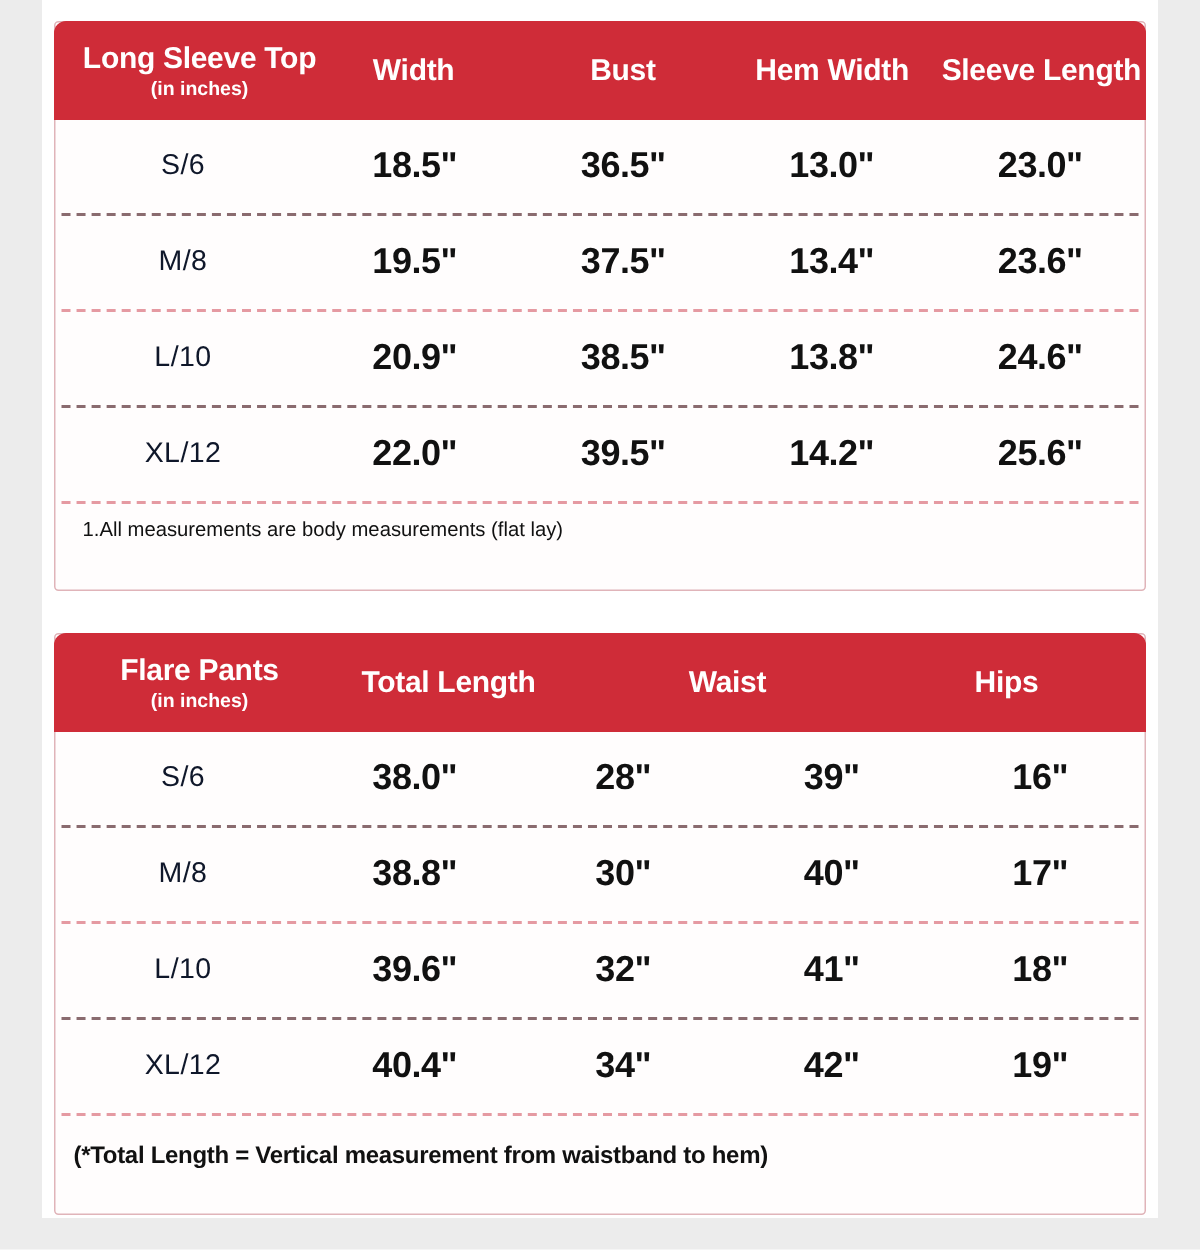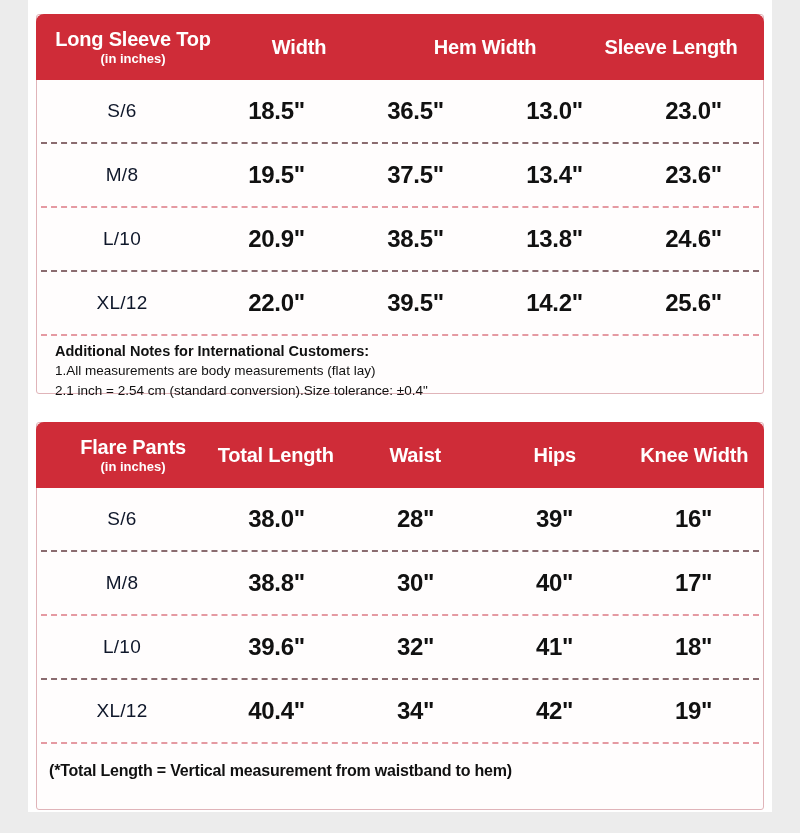--- a/index.html
+++ b/index.html
@@ -150,20 +150,21 @@
 
   <div class="chart-card card-top">
 
     <div class="header-bar">
       <div class="header-row">
         <div class="hdr-title-cell">
           <div class="hdr-title">Long Sleeve Top</div>
           <div class="hdr-sub">(in inches)</div>
         </div>
         <div class="hdr-col">Width</div>
+        <div class="hdr-col">Bust</div>
         <div class="hdr-col">Hem Width</div>
         <div class="hdr-col">Sleeve Length</div>
       </div>
     </div>
 
     <div class="rows-area">
 
       <div class="data-row">
         <div class="cell-size">S/6</div>
         <div class="cell-val">18.5"</div>
@@ -196,39 +197,36 @@
         <div class="cell-val">22.0"</div>
         <div class="cell-val">39.5"</div>
         <div class="cell-val">14.2"</div>
         <div class="cell-val">25.6"</div>
       </div>
       <div class="row-sep pink"></div>
 
     </div>
 
     <div class="notes-block">
-      <div class="notes-title">Additional Notes for International Customers:</div>
       <div class="notes-line">1.All measurements are body measurements (flat lay)</div>
-      <div class="notes-line">2.1 inch = 2.54 cm (standard conversion).Size tolerance: ±0.4"</div>
     </div>
 
   </div>
 
   <div class="chart-card card-bottom">
 
     <div class="header-bar">
       <div class="header-row">
         <div class="hdr-title-cell">
           <div class="hdr-title">Flare Pants</div>
           <div class="hdr-sub">(in inches)</div>
         </div>
         <div class="hdr-col">Total Length</div>
         <div class="hdr-col">Waist</div>
         <div class="hdr-col">Hips</div>
-        <div class="hdr-col">Knee Width</div>
       </div>
     </div>
 
     <div class="rows-area">
 
       <div class="data-row">
         <div class="cell-size">S/6</div>
         <div class="cell-val">38.0"</div>
         <div class="cell-val">28"</div>
         <div class="cell-val">39"</div>

